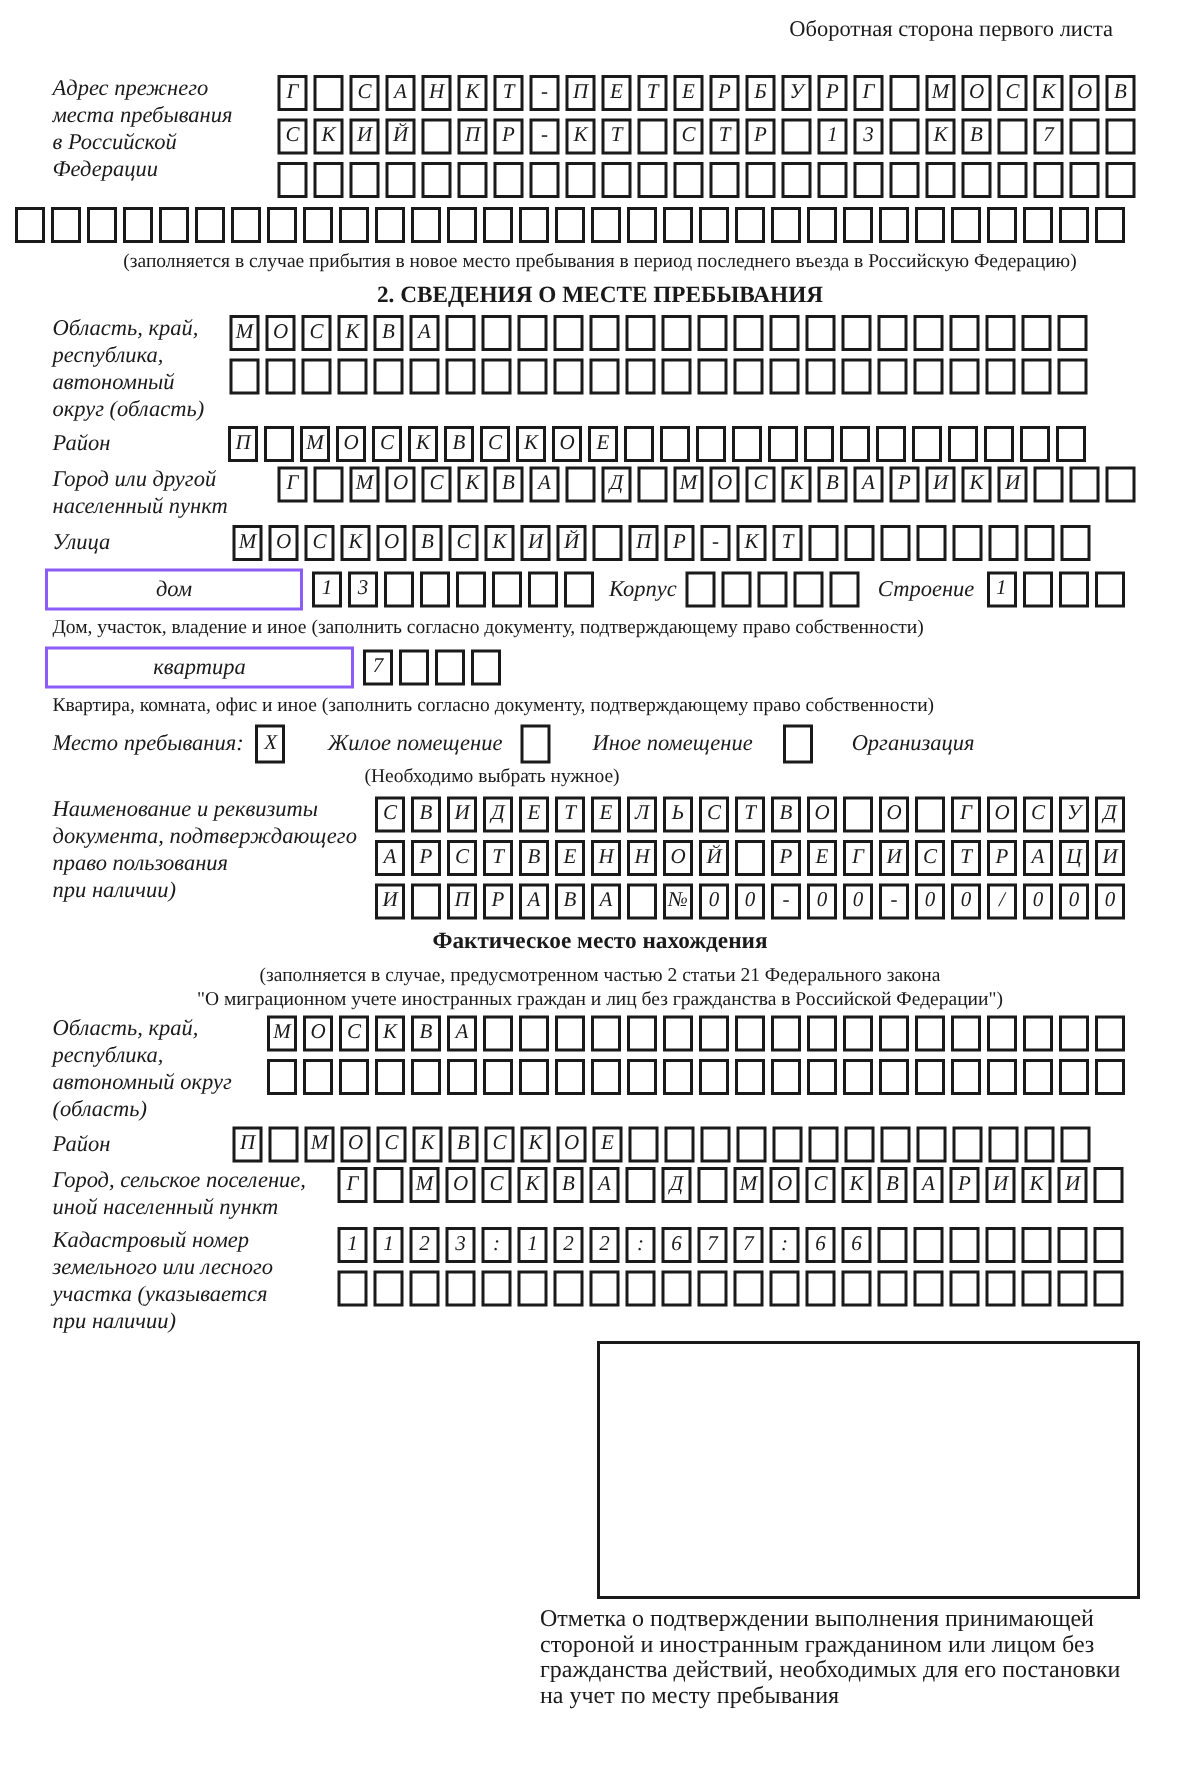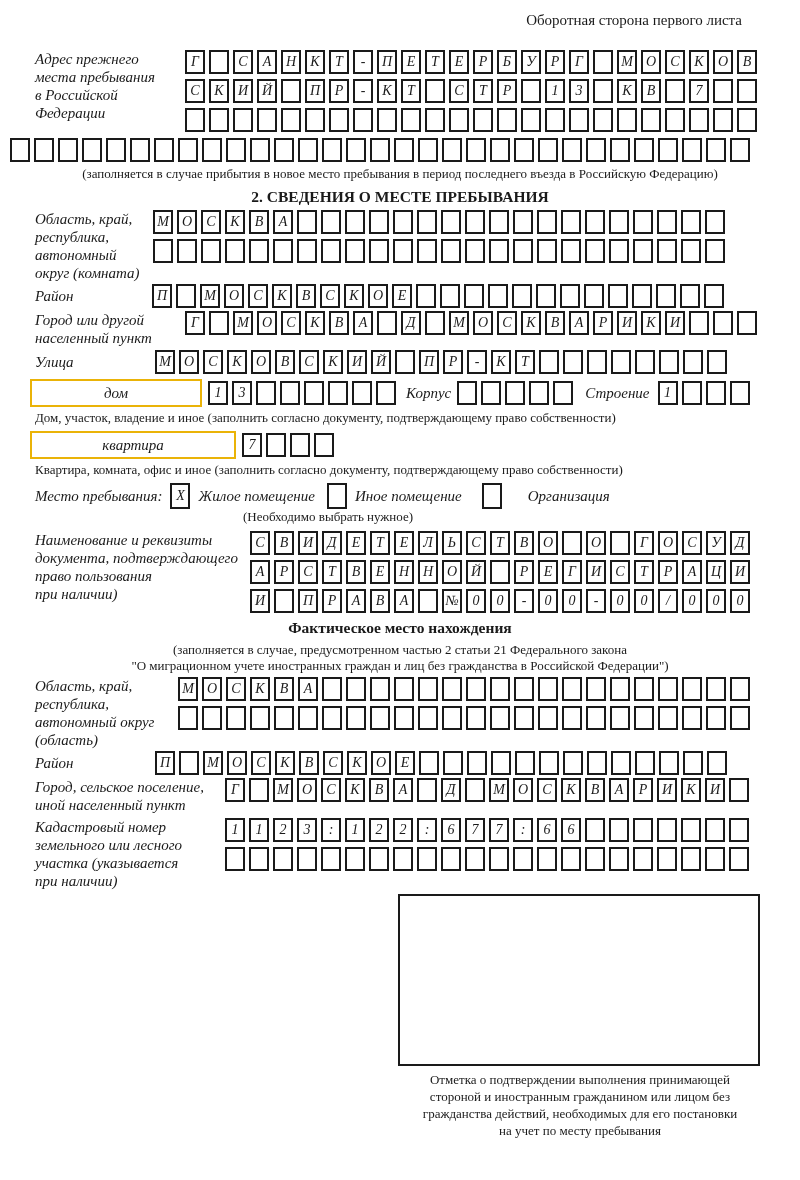--- a/index.html
+++ b/index.html
@@ -16,35 +16,35 @@
   .boxrow{display:flex;gap:4px;}
   .cell{
     width:20px;height:24px;border:2px solid #1a1a1a;box-sizing:border-box;
     display:flex;align-items:center;justify-content:center;
     font-size:14px;flex-shrink:0;background:#fff;
   }
   .caption{font-size:13px;line-height:16px;}
   .center{text-align:center;}
   .sec-title{font-weight:bold;font-size:15.5px;text-align:center;height:20px;}
   .bigbox{
-    border:2px solid #eab308;height:28px;box-sizing:border-box;
+    border:2px solid #8b5cf6;height:28px;box-sizing:border-box;
     display:flex;align-items:center;justify-content:center;font-size:15px;flex-shrink:0;
   }
   .ilbl{font-size:15px;white-space:nowrap;}
   .chk{width:20px;height:26px;border:2px solid #1a1a1a;box-sizing:border-box;
     display:flex;align-items:center;justify-content:center;font-size:14px;flex-shrink:0;}
   .stamp-box{width:362px;height:172px;border:2px solid #1a1a1a;box-sizing:border-box;
     margin:4px 0 0 398px;background:#fff;}
-  .stamp-cap{width:440px;margin:5px 0 0 360px;text-align:center;font-size:13px;line-height:17px;}
+  .stamp-cap{width:440px;margin:5px 0 0 360px;text-align:left;font-size:16px;line-height:17px;}
   .mt2{margin-top:2px;}.mt3{margin-top:3px;}.mt4{margin-top:4px;}.mt5{margin-top:5px;}
   .mt6{margin-top:6px;}.mt18{margin-top:18px;}
   .w117{width:117px;}.w118{width:118px;}.w120{width:120px;}.w143{width:143px;}
   .w150{width:150px;}.w190{width:190px;}.w215{width:215px;}.ml35{margin-left:35px;}.ml243{margin-left:243px;}
   .g6{margin-left:6px;}.g8{margin-left:8px;}.g10{margin-left:10px;}
-  .g12{margin-left:12px;}.g14{margin-left:8px;}.g20{margin-left:20px;}.g26{margin-left:26px;}
+  .g12{margin-left:12px;}.g14{margin-left:28px;}.g20{margin-left:20px;}.g26{margin-left:26px;}
 </style>
 </head>
 <body>
 
 <div class="hdr">Оборотная сторона первого листа</div>
 
 <div class="frow mt18">
   <div class="lbl w150">
     <div>Адрес прежнего</div>
     <div>места пребывания</div>
@@ -167,21 +167,21 @@
   </div>
 <div class="caption center mt4">(заполняется в случае прибытия в новое место пребывания в период последнего въезда в Российскую Федерацию)</div>
 
 <div class="sec-title mt6">2. СВЕДЕНИЯ О МЕСТЕ ПРЕБЫВАНИЯ</div>
 
 <div class="frow mt2">
   <div class="lbl w118">
     <div>Область, край,</div>
     <div>республика,</div>
     <div>автономный</div>
-    <div>округ (комната)</div>
+    <div>округ (область)</div>
   </div>
   <div class="rows">
     <div class="boxrow">
         <div class="cell">М</div>
         <div class="cell">О</div>
         <div class="cell">С</div>
         <div class="cell">К</div>
         <div class="cell">В</div>
         <div class="cell">А</div>
         <div class="cell"></div>

